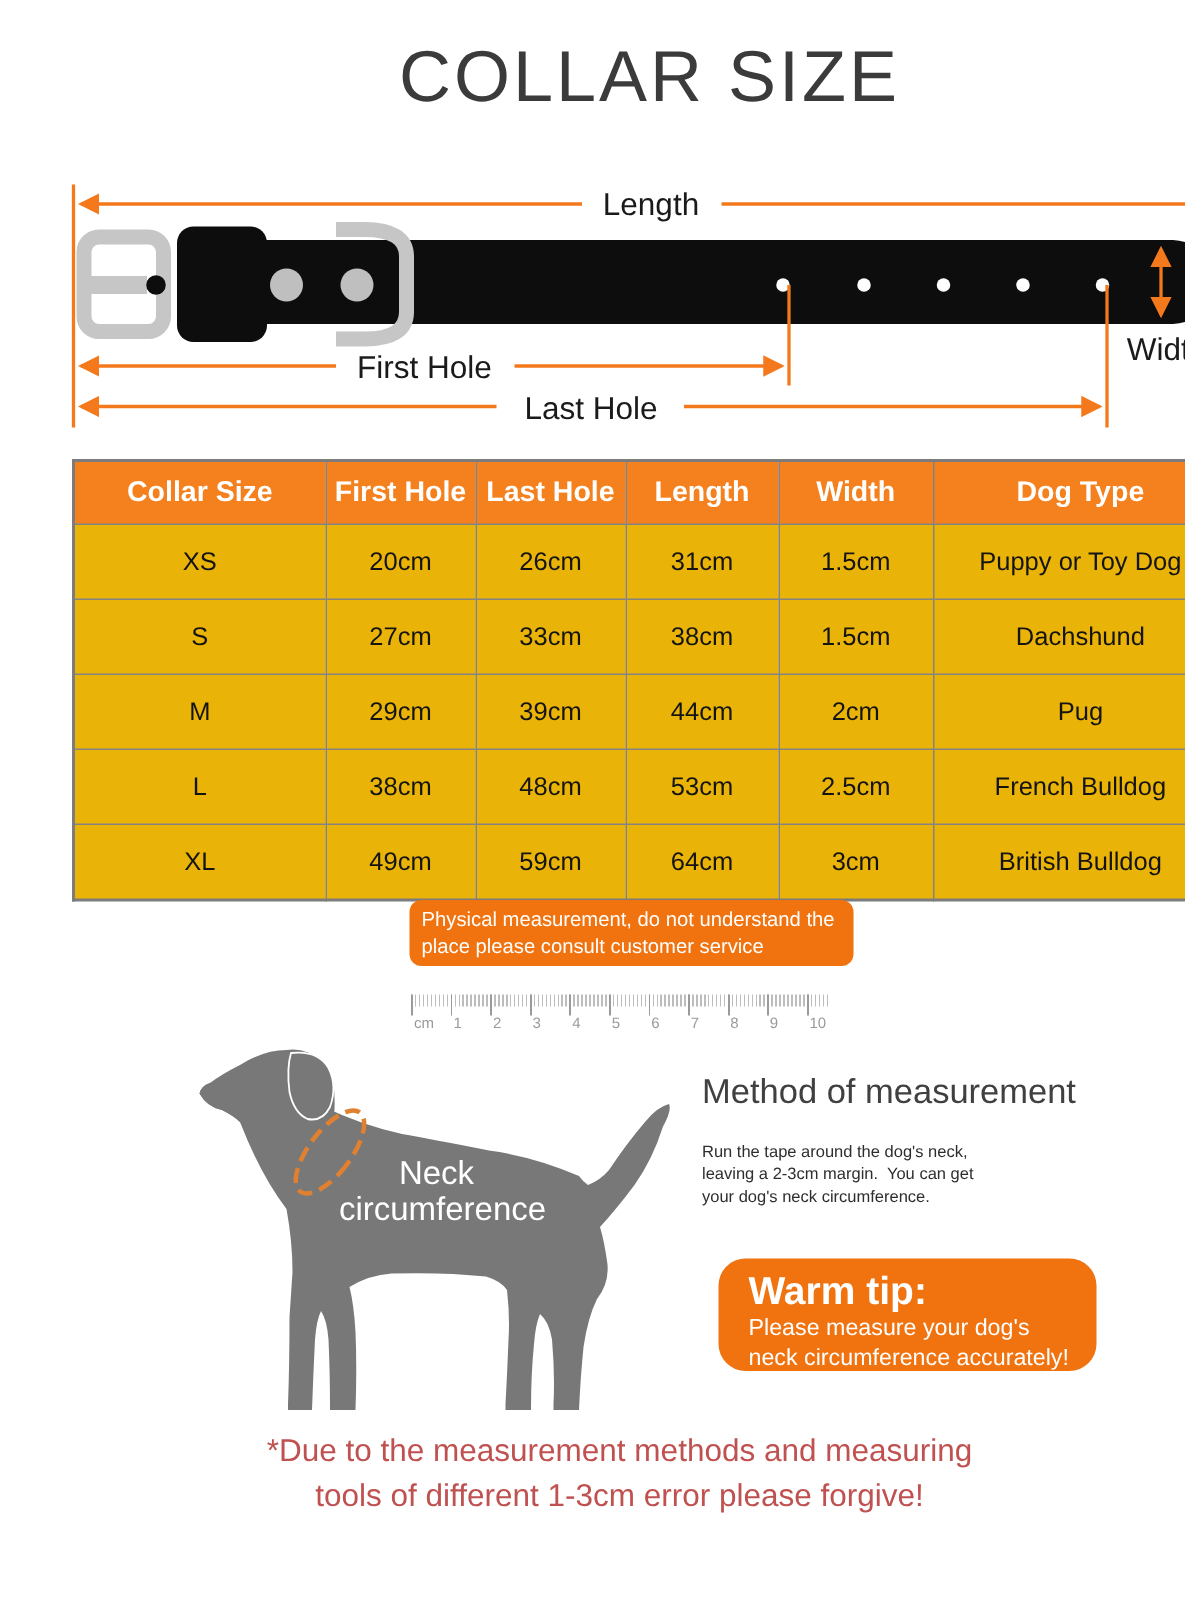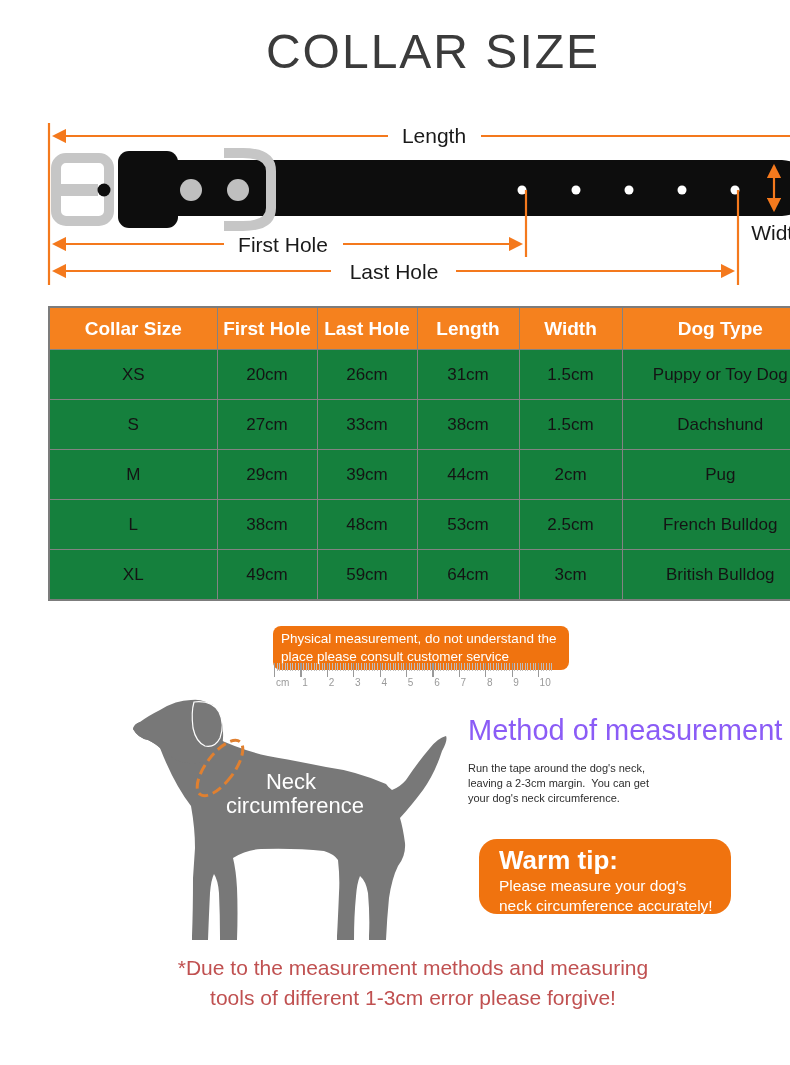--- a/index.html
+++ b/index.html
@@ -12,42 +12,42 @@
 
   
   .diagram{position:absolute;left:0;top:113px;}
   .diagram text{font-family:"Liberation Sans",sans-serif;font-size:21px;fill:#1a1a1a;}
 
   
   table.size{position:absolute;left:10px;top:306px;width:770px;border-collapse:collapse;
              table-layout:fixed;border:2px solid #7c7c7c;}
   table.size th,table.size td{border:1px solid #838383;text-align:center;vertical-align:middle;}
   table.size th{background:var(--header_orange,#f5811e);color:#fff;font-size:19px;font-weight:bold;height:39px;}
-  table.size td{background:#15803d;color:#141414;font-size:17px;height:47px;}
-
-  
-  .note-box{position:absolute;left:235px;top:626px;width:280px;background:var(--box_orange,#f0730f);
+  table.size td{background:#eab308;color:#141414;font-size:17px;height:47px;}
+
+  
+  .note-box{position:absolute;left:235px;top:600px;width:280px;background:var(--box_orange,#f0730f);
             color:#fff;font-size:13.5px;line-height:1.3;padding:4px 8px 5px 8px;border-radius:8px;
             white-space:pre-wrap;}
 
   
   .ruler-ticks{position:absolute;left:236px;top:663px;width:279px;height:14px;
     background-image:
       repeating-linear-gradient(90deg,#9a9a9a 0 1.2px,transparent 1.2px 26.4px),
       repeating-linear-gradient(90deg,#bdbdbd 0 1px,transparent 1px 2.64px);
     background-size:100% 14px,100% 8px;background-repeat:no-repeat;}
   .ruler-labels{position:absolute;left:238px;top:677px;width:290px;display:flex;}
   .ruler-labels span{flex:1 1 0;text-align:left;font-size:10px;color:#9a9a9a;}
 
   
   .dog-svg{position:absolute;left:58px;top:688px;}
   .dog-svg text{font-family:"Liberation Sans",sans-serif;fill:#fff;font-size:22px;}
 
   
-  .method-heading{position:absolute;left:430px;top:714px;font-size:29px;color:#8b5cf6;}
+  .method-heading{position:absolute;left:430px;top:714px;font-size:23px;color:#404040;}
   .method-body{position:absolute;left:430px;top:761px;font-size:11px;line-height:1.38;
                color:#2e2e2e;white-space:pre-wrap;}
 
   .warm-tip{position:absolute;left:441px;top:839px;width:226px;height:63px;
             background:var(--box_orange,#f0730f);border-radius:18px;color:#fff;
             padding:8px 6px 4px 20px;}
   .warm-tip .tip-title{font-size:26px;font-weight:bold;line-height:1.05;}
   .warm-tip .tip-body{font-size:15.5px;line-height:1.24;margin-top:2px;white-space:pre-wrap;}
 
   .footnote{position:absolute;left:0;top:953px;width:750px;text-align:center;

